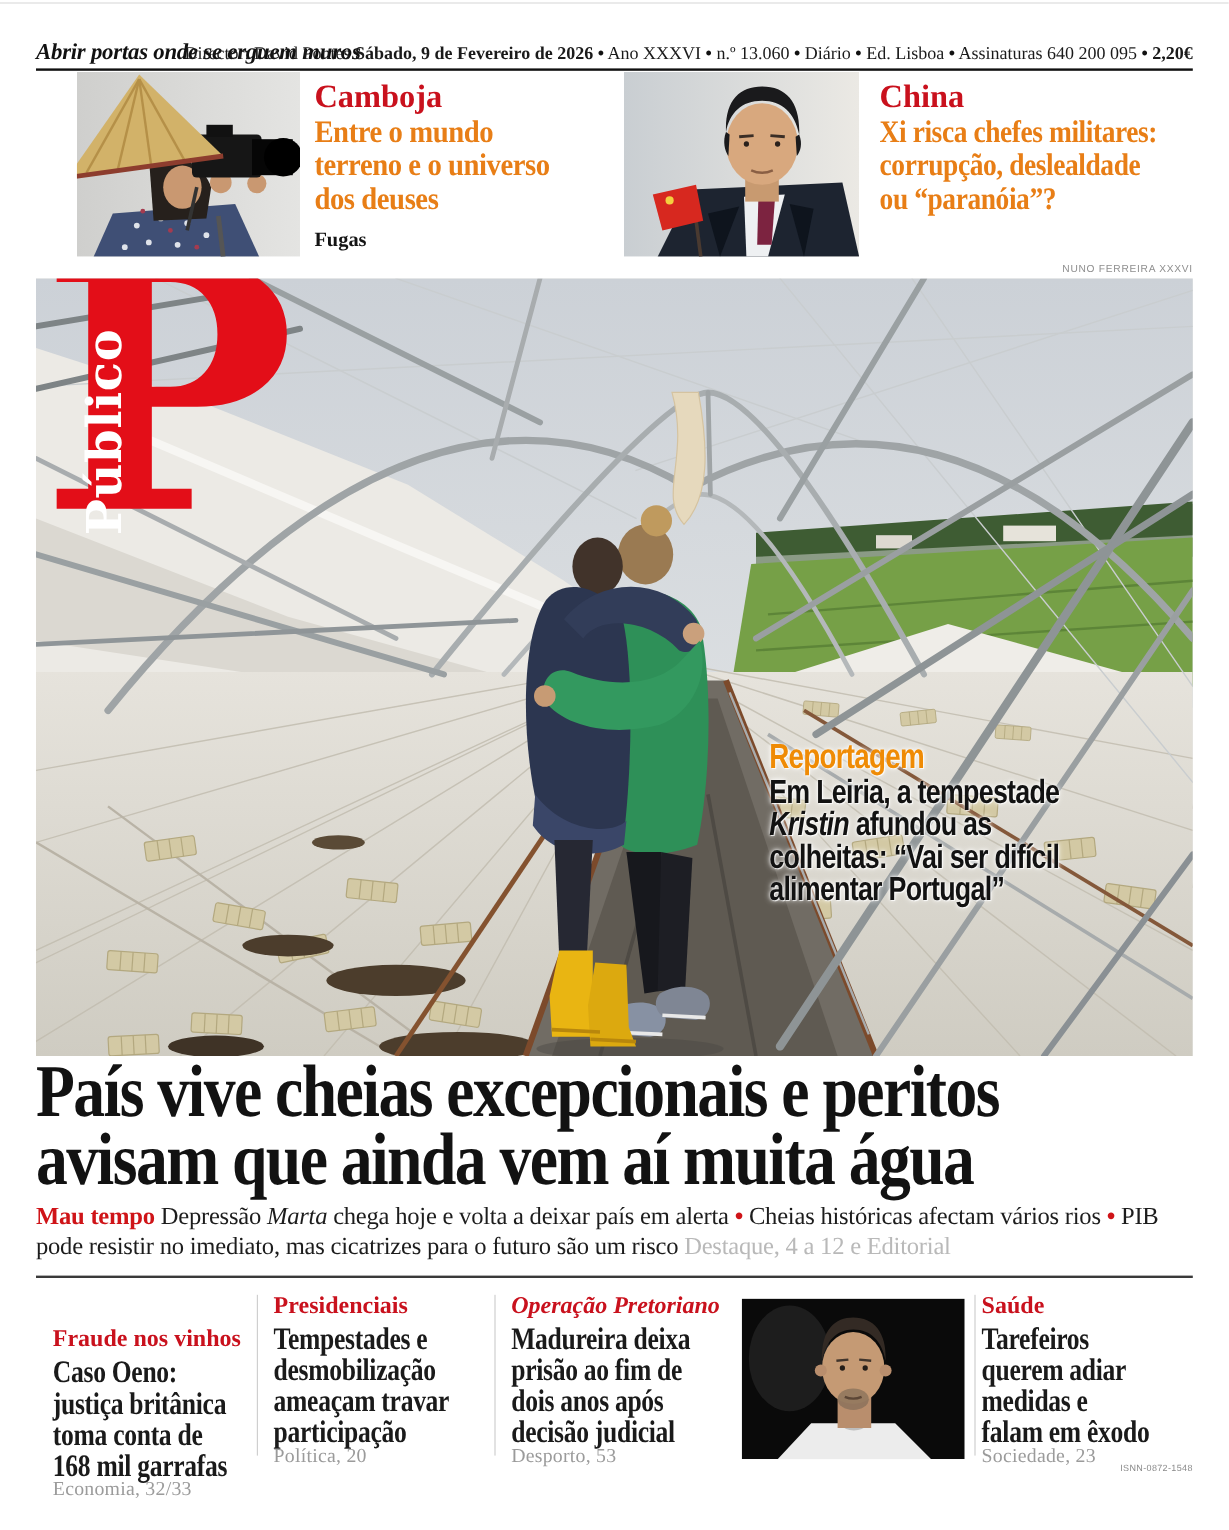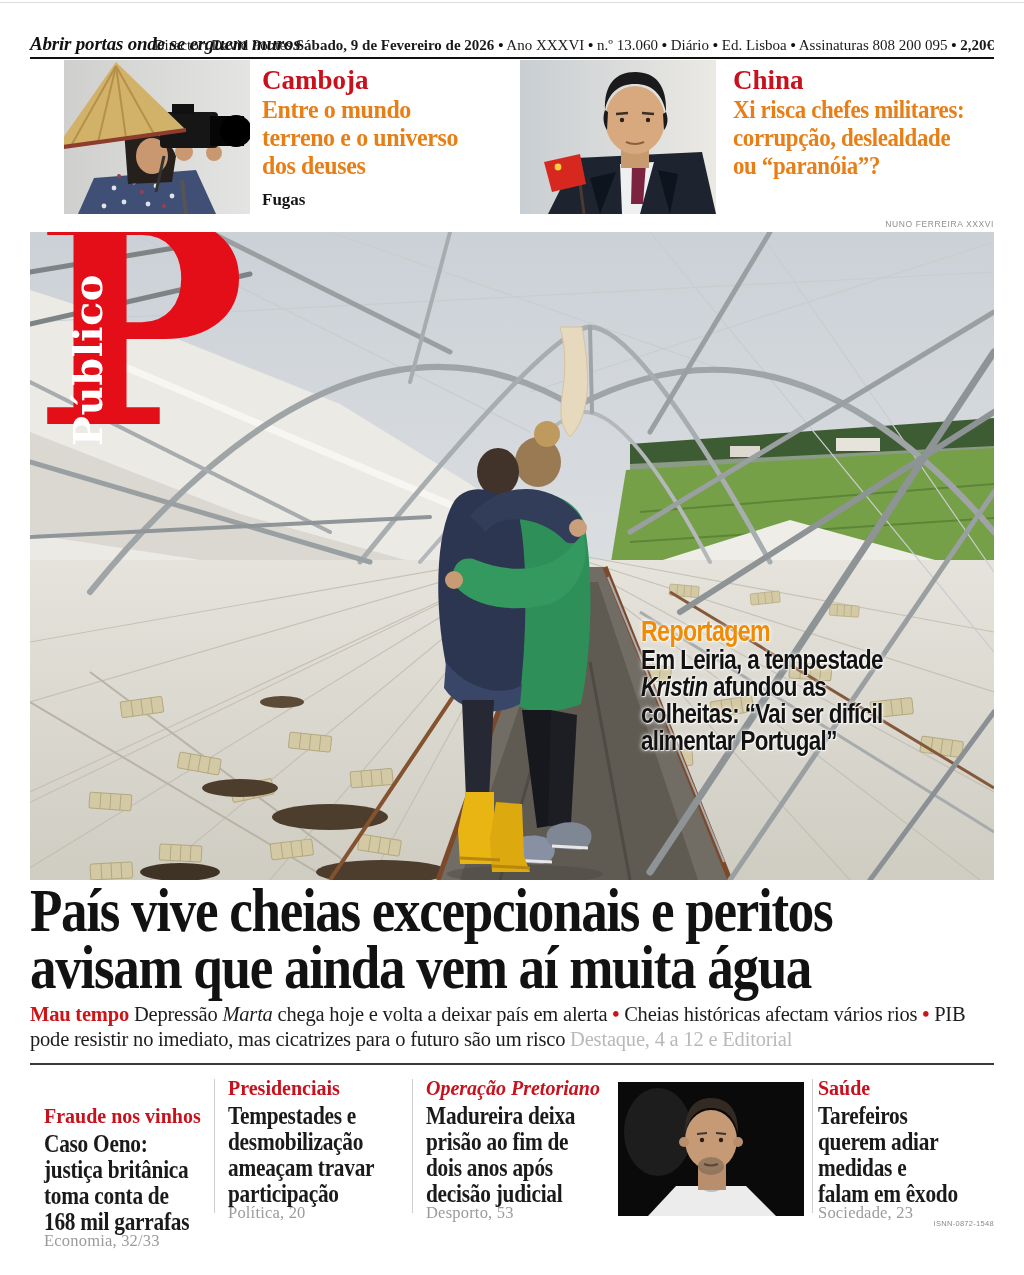--- a/index.html
+++ b/index.html
@@ -74,21 +74,21 @@
   <b> <span>Sábado, 9 de Fevereiro de 2026</span></b>
   <span class="bullet" style="color:#111">•</span>
   <span>Ano XXXVI</span>
   <span class="bullet" style="color:#111">•</span>
   <span>n.º 13.060</span>
   <span class="bullet" style="color:#111">•</span>
   <span>Diário</span>
   <span class="bullet" style="color:#111">•</span>
   <span>Ed. Lisboa</span>
   <span class="bullet" style="color:#111">•</span>
-  <span>Assinaturas 808 200 095</span>
+  <span>Assinaturas 640 200 095</span>
   <span class="bullet" style="color:#111">•</span>
   <b><span>2,20€</span></b>
 </div>
 <div class="rule1"></div>
 
 <div class="teaser-photo" style="left:64px;top:60px;width:186px;height:154px;">
   <svg width="186" height="154" viewBox="0 0 186 154">
     <defs>
         <linearGradient id="cbg" x1="0" y1="0" x2="1" y2="0">
       <stop offset="0" stop-color="#cfcfcd"></stop>

